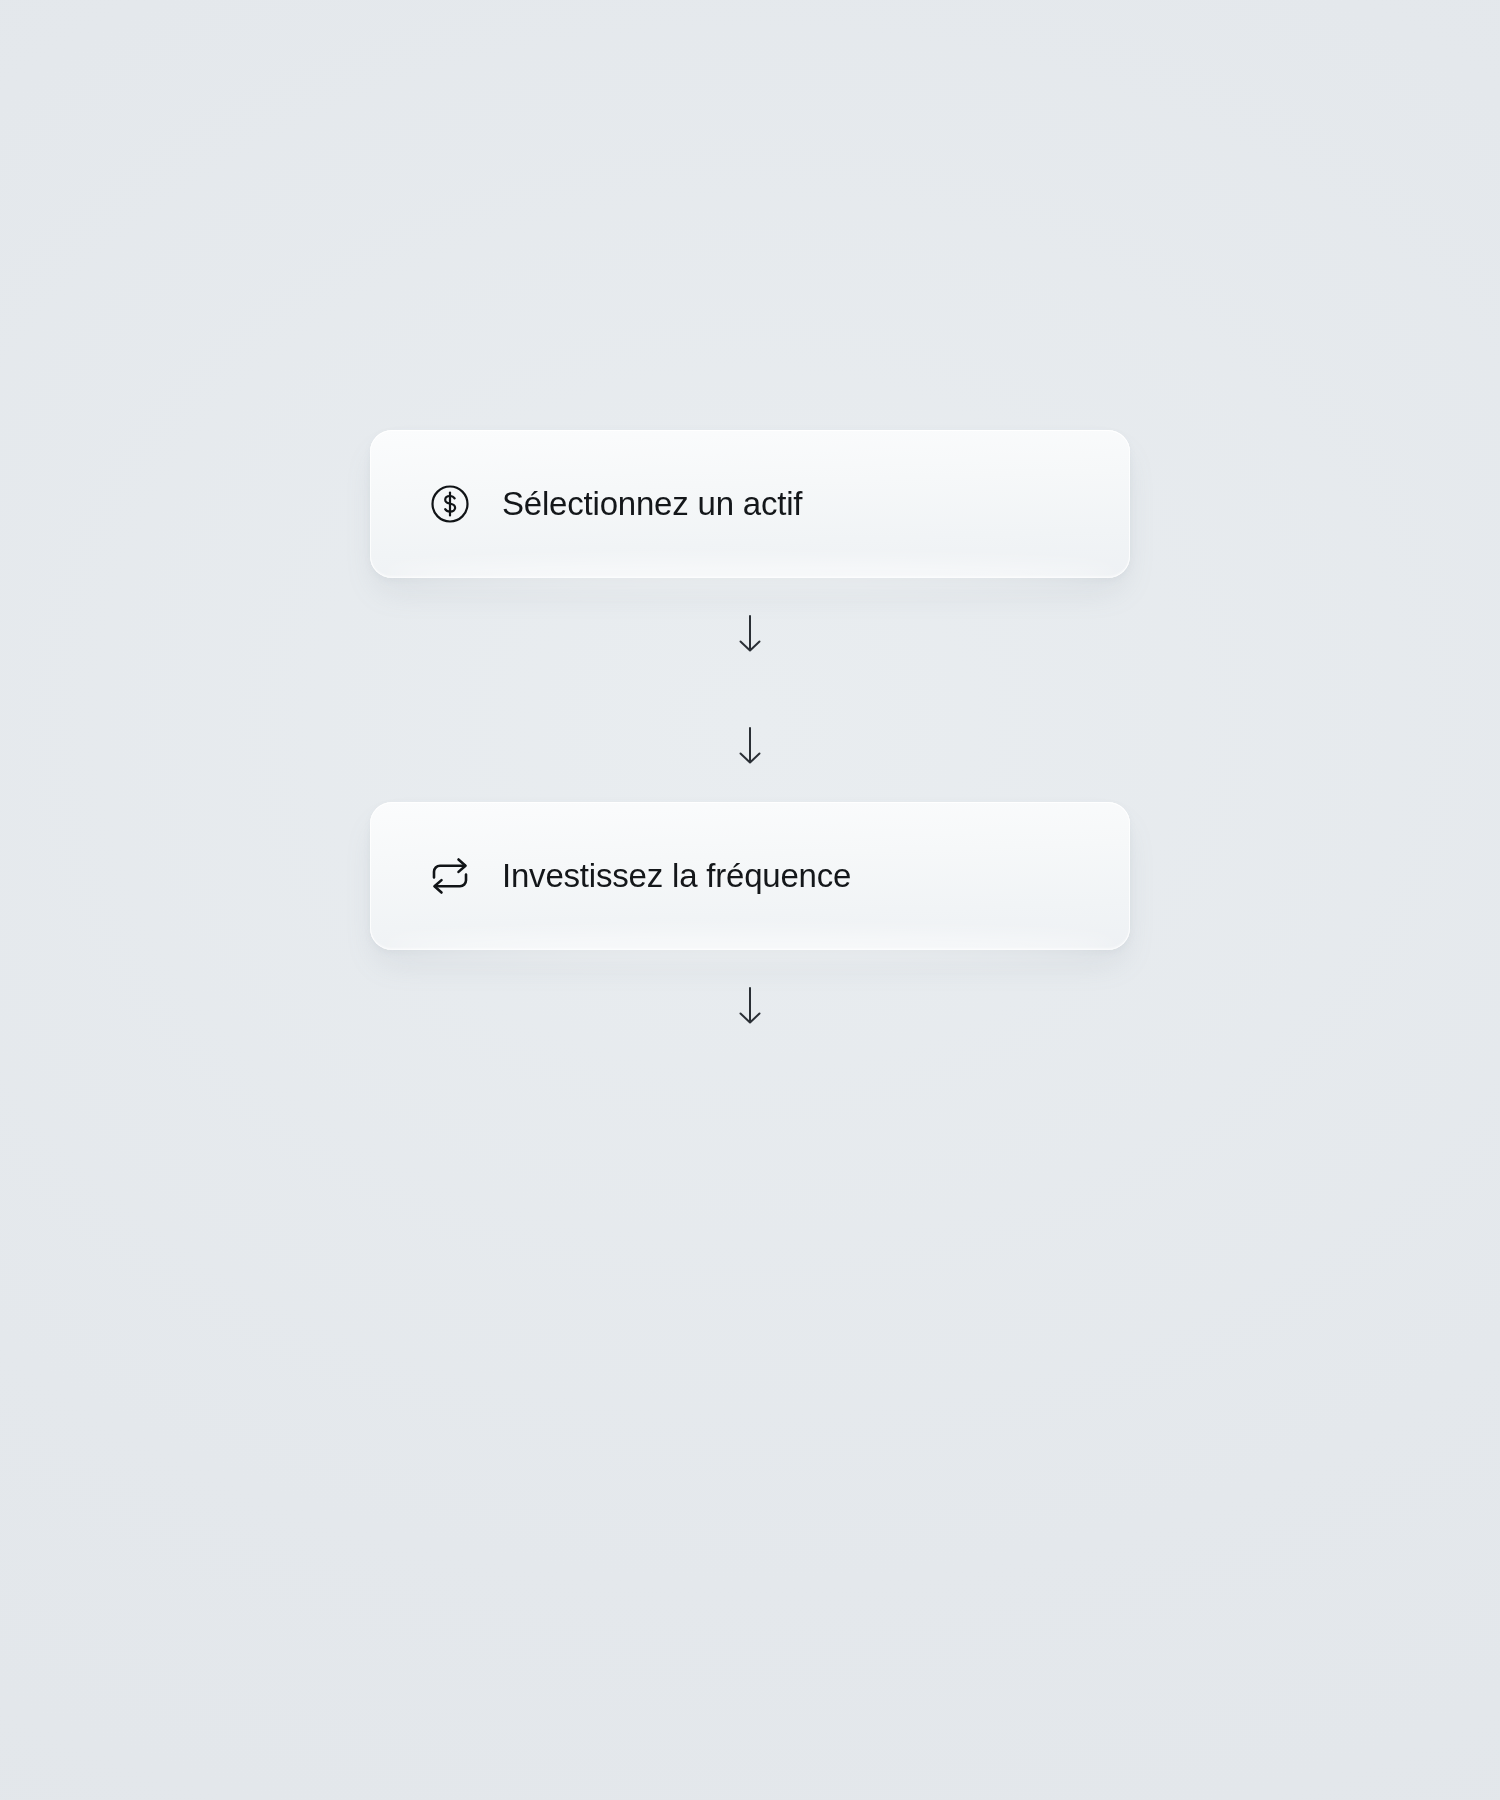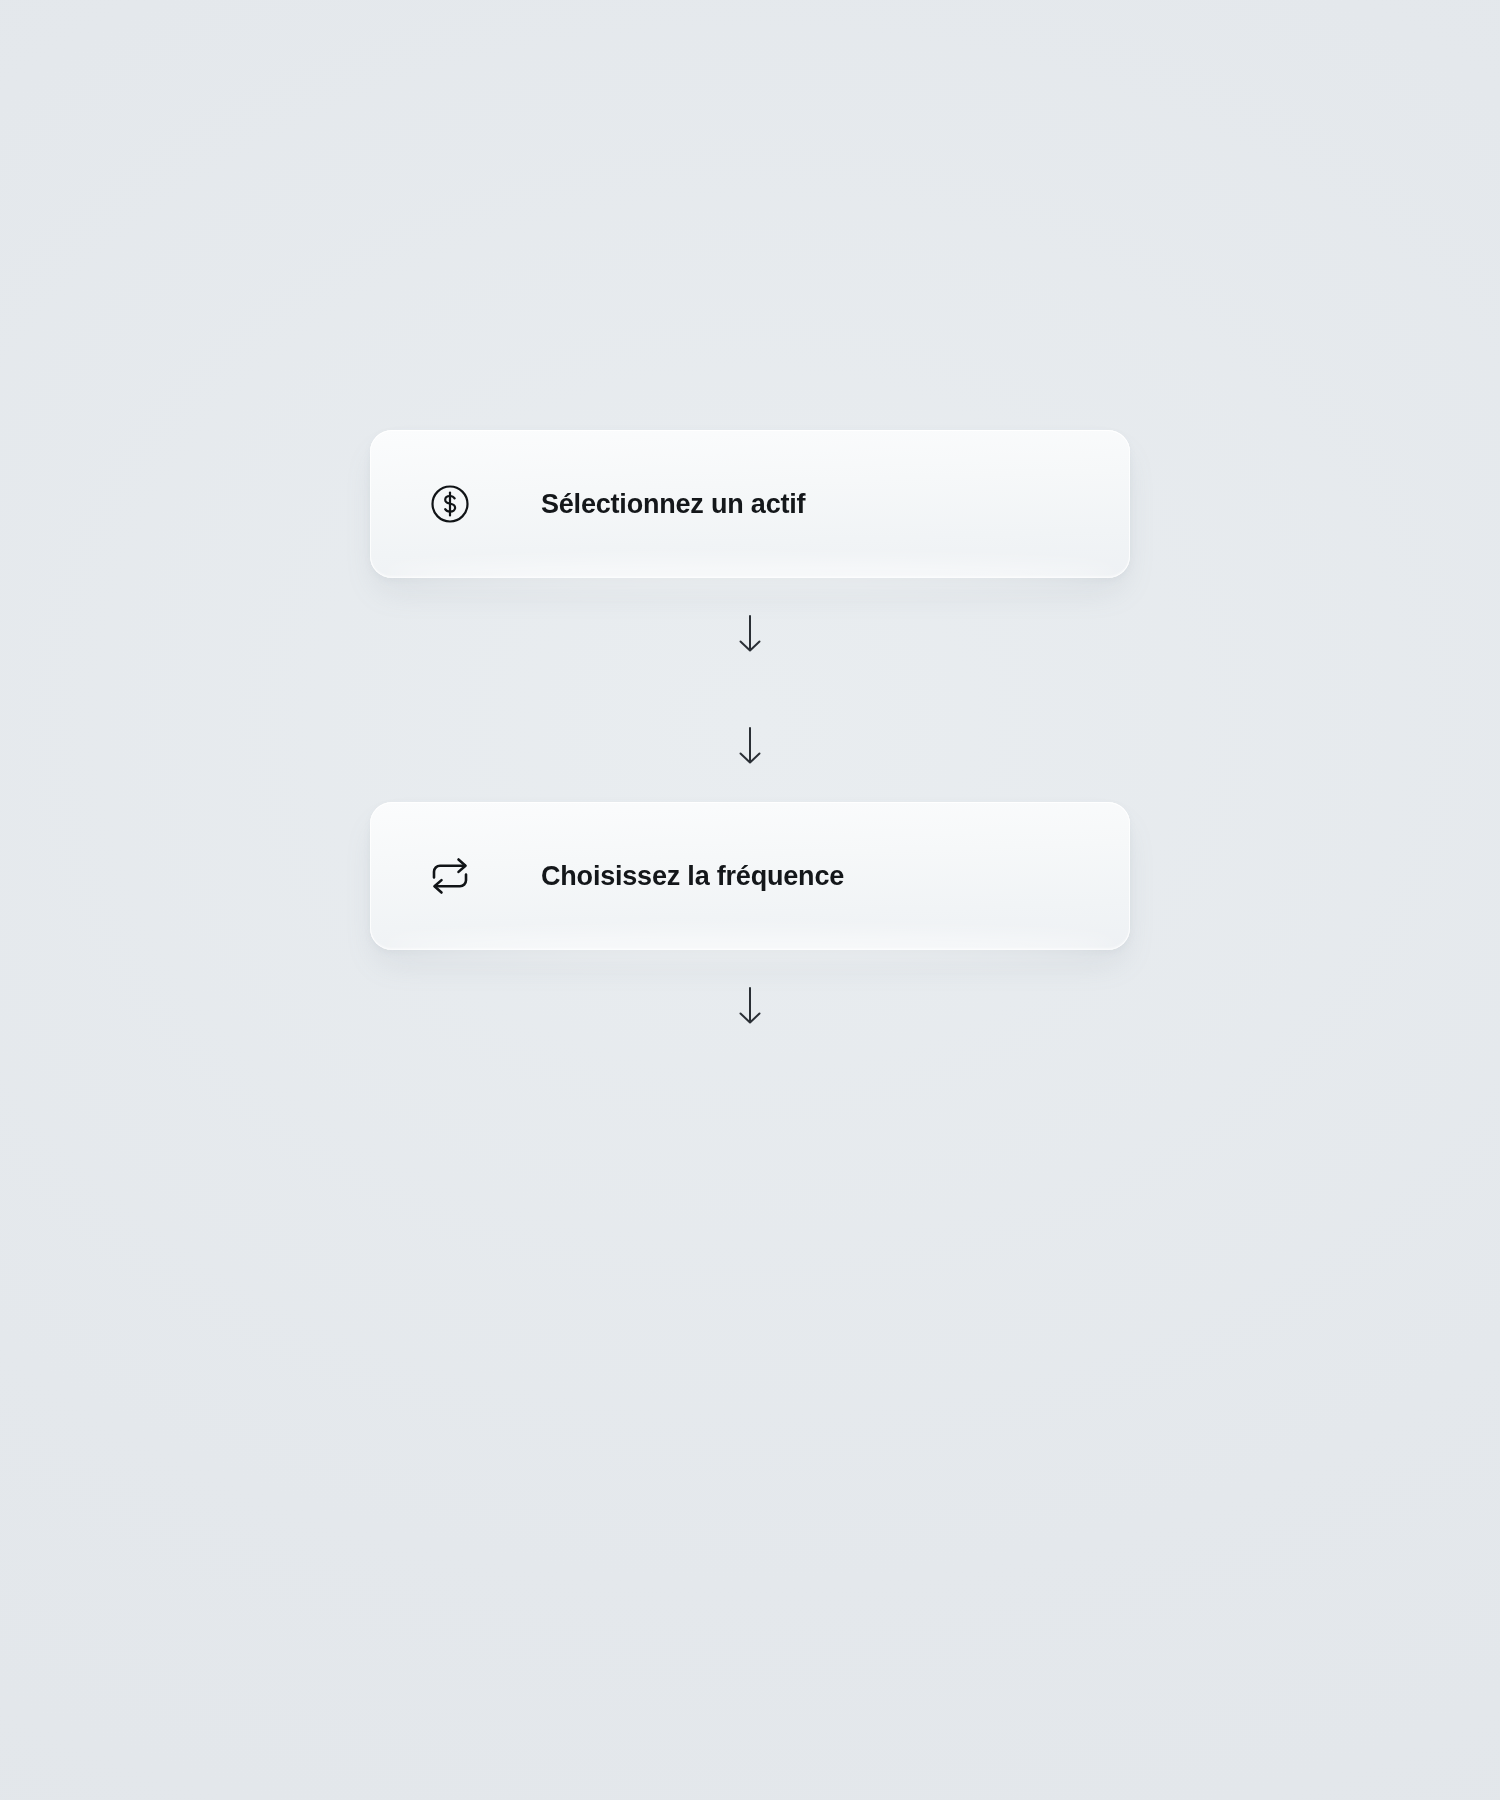--- a/index.html
+++ b/index.html
@@ -78,24 +78,24 @@
     width: 56px;
     height: 56px;
     display: flex;
     align-items: center;
     justify-content: center;
     color: #111417;
   }
   .card-icon svg { display: block; }
 
   .card-label {
-    margin-left: 63px;
-    font-size: 27px;
+    margin-left: 24px;
+    font-size: 33px;
     line-height: 1.2;
-    font-weight: 700;
+    font-weight: 400;
     letter-spacing: -0.2px;
     color: #14171a;
     white-space: nowrap;
   }
 
   
   .connector {
     height: 112px;
     width: 100%;
     display: flex;
@@ -144,21 +144,21 @@
 
     <div class="step-card">
       <span class="card-icon">
         <svg width="52" height="52" viewBox="0 0 52 52" fill="none" stroke="currentColor" stroke-width="2.6" stroke-linecap="round" stroke-linejoin="round">
           <path d="M10 27.5v-5.8a6 6 0 0 1 6-6h25"></path>
           <path d="M34.5 9.5l7 6.2-7 6.2"></path>
           <path d="M42 24.5v5.8a6 6 0 0 1-6 6H11"></path>
           <path d="M17.5 42.5l-7-6.2 7-6.2"></path>
         </svg>
       </span>
-      <span class="card-label">Choisissez la fréquence</span>
+      <span class="card-label">Investissez la fréquence</span>
     </div>
 
     <div class="connector">
       <span>
         <svg width="30" height="44" viewBox="0 0 30 44" fill="none" stroke="currentColor" stroke-width="2" stroke-linecap="round" stroke-linejoin="round">
           <path d="M15 4v34"></path>
           <path d="M5.5 29.5L15 38.5l9.5-9"></path>
         </svg>
       </span>
     </div>

